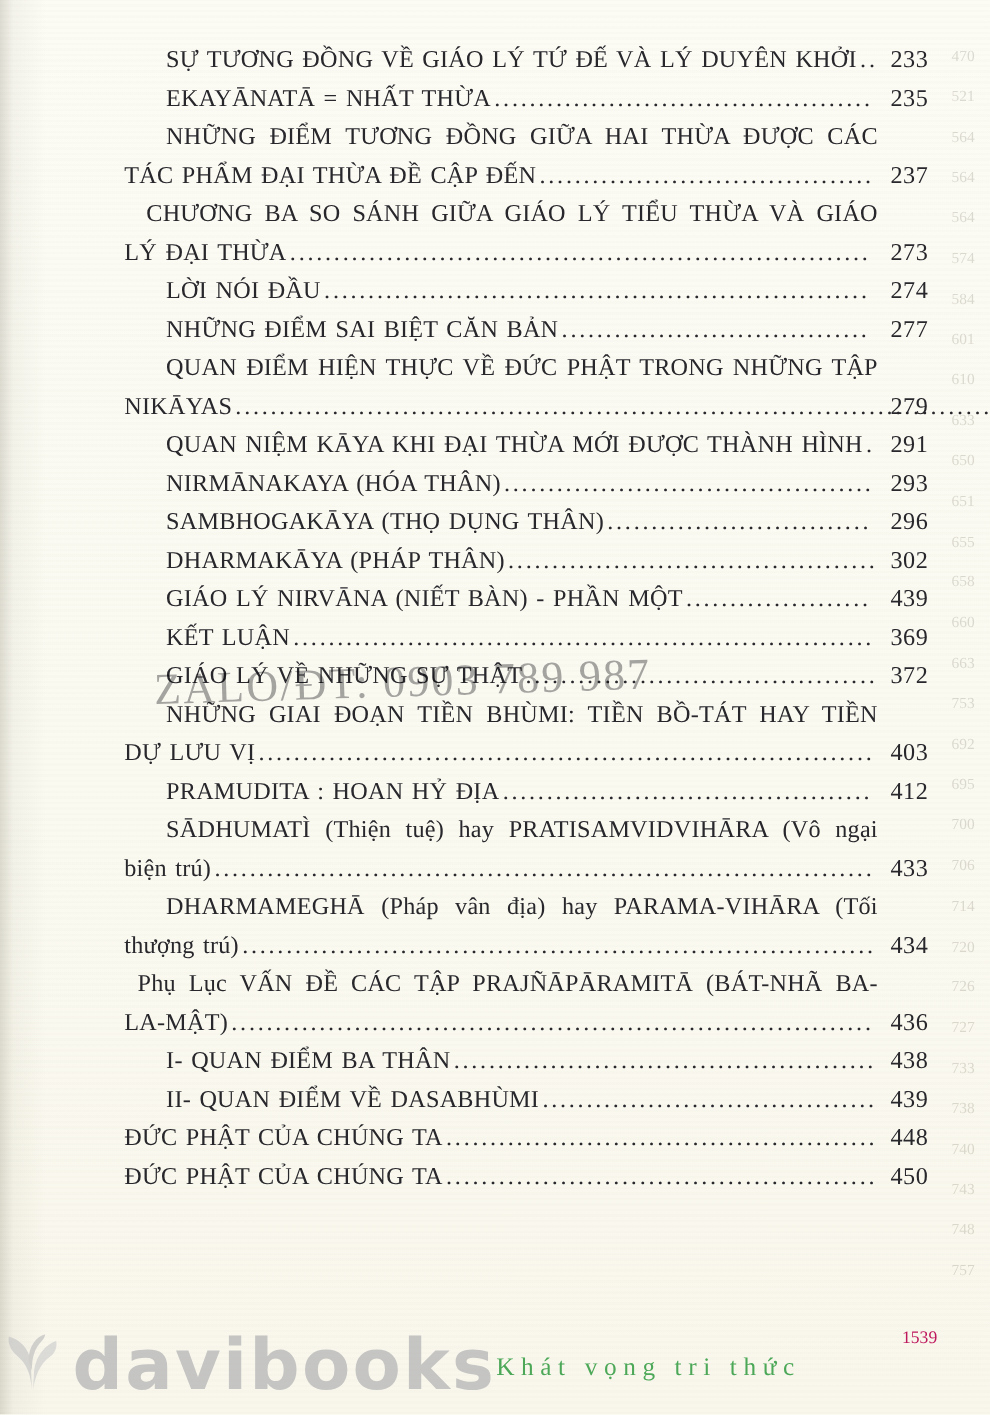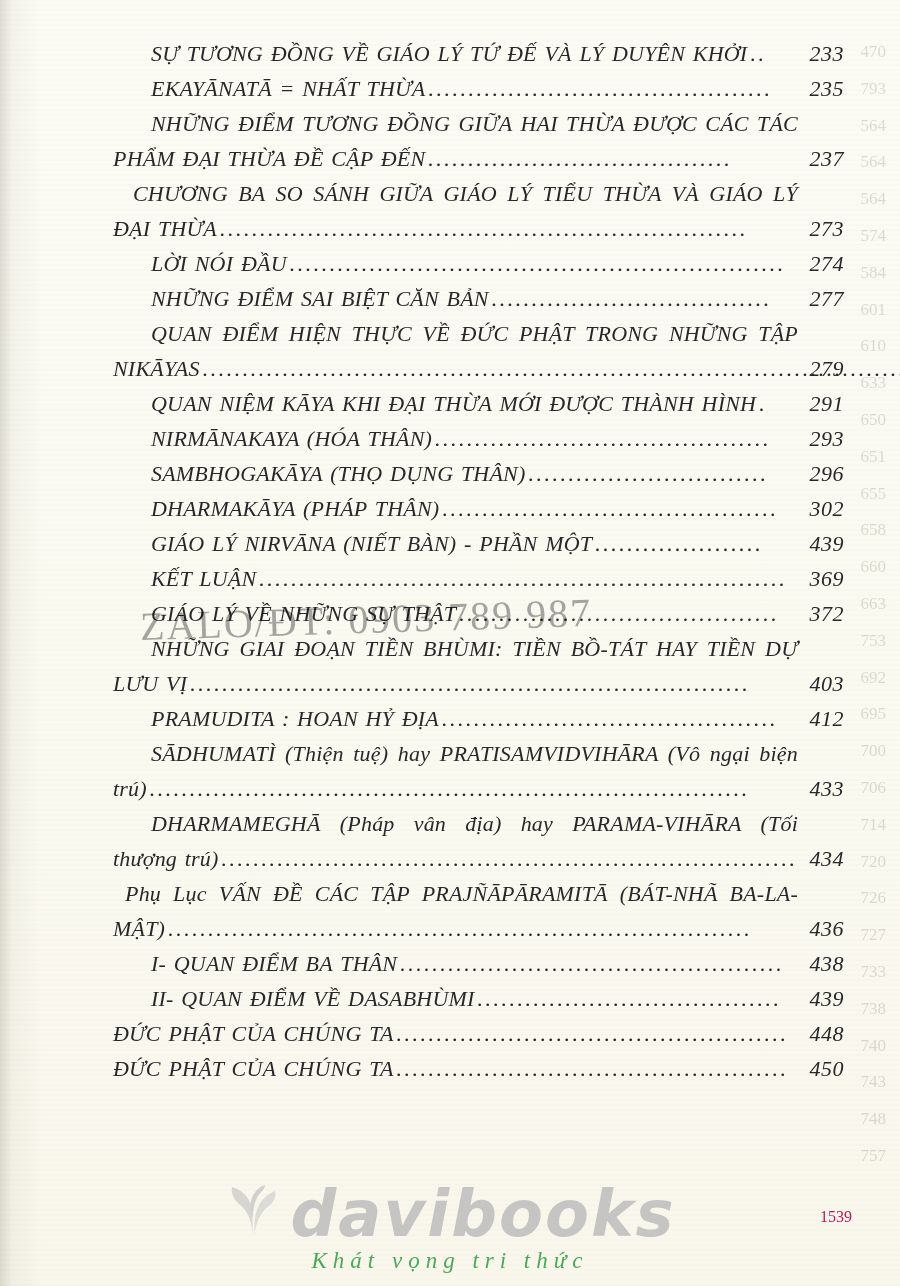--- a/index.html
+++ b/index.html
@@ -17,38 +17,37 @@
       repeating-linear-gradient(0deg, rgba(60,55,30,0.012) 0 2px, rgba(0,0,0,0) 2px 5px),
       linear-gradient(90deg, rgba(110,106,86,0.22) 0px, rgba(110,106,86,0.06) 12px, rgba(0,0,0,0) 42px),
       linear-gradient(180deg, #fcfbf4 0%, #fbfaf1 55%, #f9f7ec 100%);
   }
   
   .bleed {
     position: absolute; top: 34px; right: 14px; width: 120px;
     text-align: right;
     color: #6e6a58; opacity: 0.22;
     filter: blur(0.6px);
-    font-size: 17px;
+    font-size: 14px;
     pointer-events: none;
   }
   .bleed-num { height: 36.8px; line-height: 36.8px; }
 
   .toc {
     position: absolute; left: 113px; right: 56px; top: 36px;
     font-size: 22px; line-height: 35px;
   }
   .toc-entry {
     position: relative;
     margin: 0;
     text-align: justify;
     text-indent: 38px;
     padding-right: 46px;
     word-spacing: 2px;
     letter-spacing: 0.2px;
-    font-style: italic;
   }
   .toc-entry.indent-sm { text-indent: 20px; }
   .toc-entry.indent-xs { text-indent: 12px; }
   .toc-entry.indent-0  { text-indent: 0; }
   .toc-entry .leader {
     letter-spacing: 2.5px;
     padding-left: 3px;
   }
   .toc-entry .page-num {
     position: absolute; right: 0; bottom: 0;
@@ -61,21 +60,21 @@
     white-space: nowrap;
     font-size: 40px; letter-spacing: 2px;
     color: rgba(95, 95, 99, 0.55);
     transform: rotate(-1.8deg);
     mix-blend-mode: multiply;
     pointer-events: none;
   }
 
   .footer {
     position: absolute; left: 0; width: 100%; bottom: 12px;
-    display: flex; flex-direction: column; align-items: center; font-style: italic;
+    display: flex; flex-direction: row; align-items: center;
   }
   .brand-row { display: flex; align-items: center; gap: 8px; opacity: 0.8; }
   .leaf-icon { width: 58px; height: 58px; margin-bottom: 6px; opacity: 0.85; }
   .brand {
     font-family: "DejaVu Sans", sans-serif;
     font-weight: bold;
     font-size: 64px; line-height: 64px;
     letter-spacing: 2px;
     color: #b9b9b9;
   }
@@ -90,21 +89,21 @@
     font-size: 16px; color: #be185d;
   }
 </style>
 </head>
 <body>
 
 <div class="paper"></div>
 
 <div class="bleed">
     <div class="bleed-num">470</div>
-    <div class="bleed-num">793</div>
+    <div class="bleed-num">521</div>
     <div class="bleed-num">564</div>
     <div class="bleed-num">564</div>
     <div class="bleed-num">564</div>
     <div class="bleed-num">574</div>
     <div class="bleed-num">584</div>
     <div class="bleed-num">601</div>
     <div class="bleed-num">610</div>
     <div class="bleed-num">633</div>
     <div class="bleed-num">650</div>
     <div class="bleed-num">651</div>

